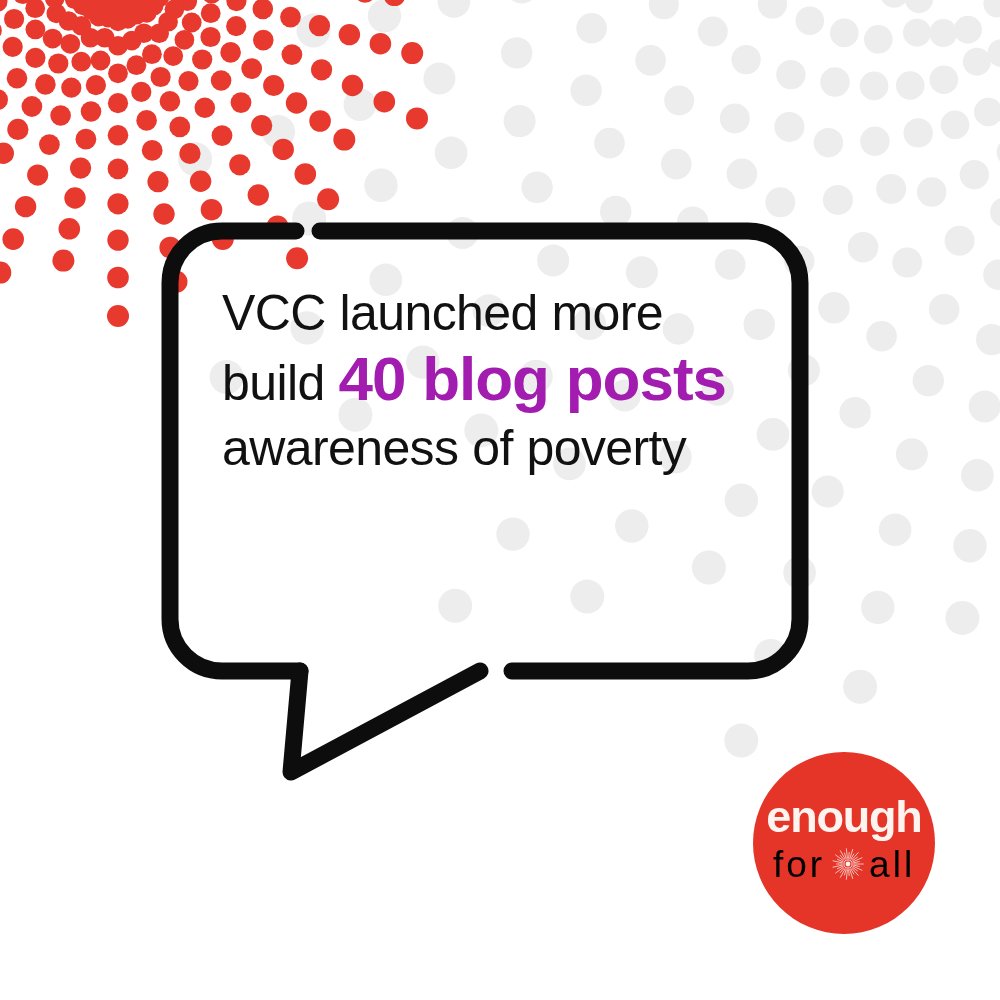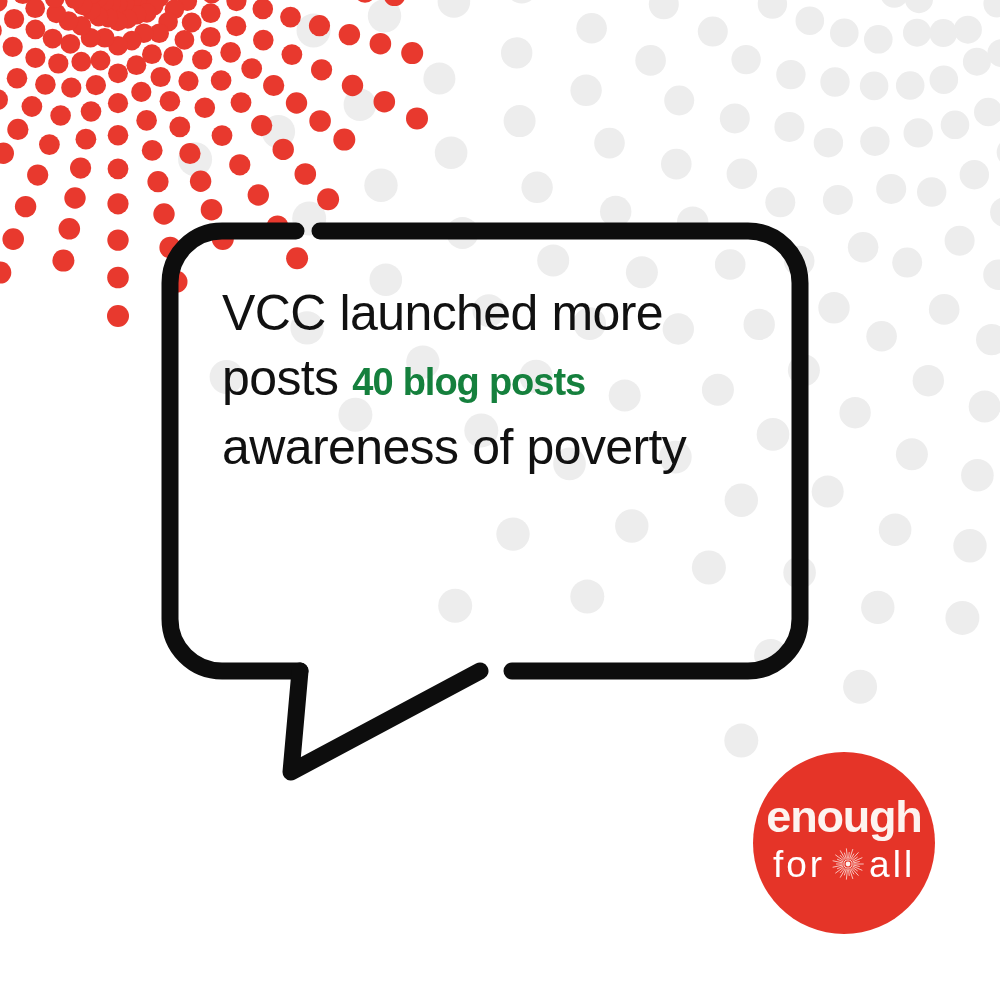--- a/index.html
+++ b/index.html
@@ -22,23 +22,23 @@
     z-index:4;
     font-family:"Liberation Sans",sans-serif;
     font-size:50px;
     line-height:65px;
     font-weight:400;
     color:#111111;
     letter-spacing:-0.6px;
     word-spacing:0.5px;
   }
   #bubble-text .hl{
-    color:#15803d;
+    color:#a21caf;
     font-weight:700;
-    font-size:38px;
+    font-size:62px;
     letter-spacing:-1px;
   }
 
   
   #logo{
     position:absolute;
     left:753px; top:752px;
     width:182px; height:182px;
     border-radius:50%;
     background:#e53428;
@@ -61,21 +61,21 @@
     position:absolute;
     left:0; right:0;
     top:90px;
     height:44px;
     display:flex;
     align-items:center;
     justify-content:center;
     gap:0px;
   }
   #logo-line2 .w{
-    color:#ffffff;
+    color:#000000;
     font-family:"Liberation Sans",sans-serif;
     font-weight:400;
     font-size:37px;
     line-height:37px;
     letter-spacing:3px;
   }
   #logo-star{
     width:34px;height:34px;
     margin:0 4px 0 6px;
     flex:0 0 auto;
@@ -378,21 +378,21 @@
     </svg>
 
   <svg id="bubble" viewBox="0 0 1000 1000">
       <path d="M 296 231 L 222 231 A 52 52 0 0 0 170 283 L 170 619 A 52 52 0 0 0 222 671 L 300 671" fill="none" stroke="#0d0d0d" stroke-width="17" stroke-linecap="round" stroke-linejoin="round"></path>
       <path d="M 300 671 L 291 772 L 480 671" fill="none" stroke="#0d0d0d" stroke-width="17" stroke-linecap="round" stroke-linejoin="round"></path>
       <path d="M 320 231 L 748 231 A 52 52 0 0 1 800 283 L 800 619 A 52 52 0 0 1 748 671 L 512 671" fill="none" stroke="#0d0d0d" stroke-width="17" stroke-linecap="round" stroke-linejoin="round"></path>
     </svg>
 
   <div id="bubble-text">
       <div><span>VCC launched more </span></div>
-      <div><span>posts </span><span class="hl">40 blog posts</span></div>
+      <div><span>build </span><span class="hl">40 blog posts</span></div>
       <div><span>awareness of poverty</span></div>
     </div>
 
   <div id="logo">
     <div id="logo-enough">enough</div>
     <div id="logo-line2">
       <span class="w">for</span>
       <svg id="logo-star" viewBox="0 0 100 100">
           <circle cx="50" cy="50" r="7" fill="#fdf3ef"></circle>
           <circle cx="50" cy="50" r="12" fill="none" stroke="#fdf3ef" stroke-width="2.5"></circle>

